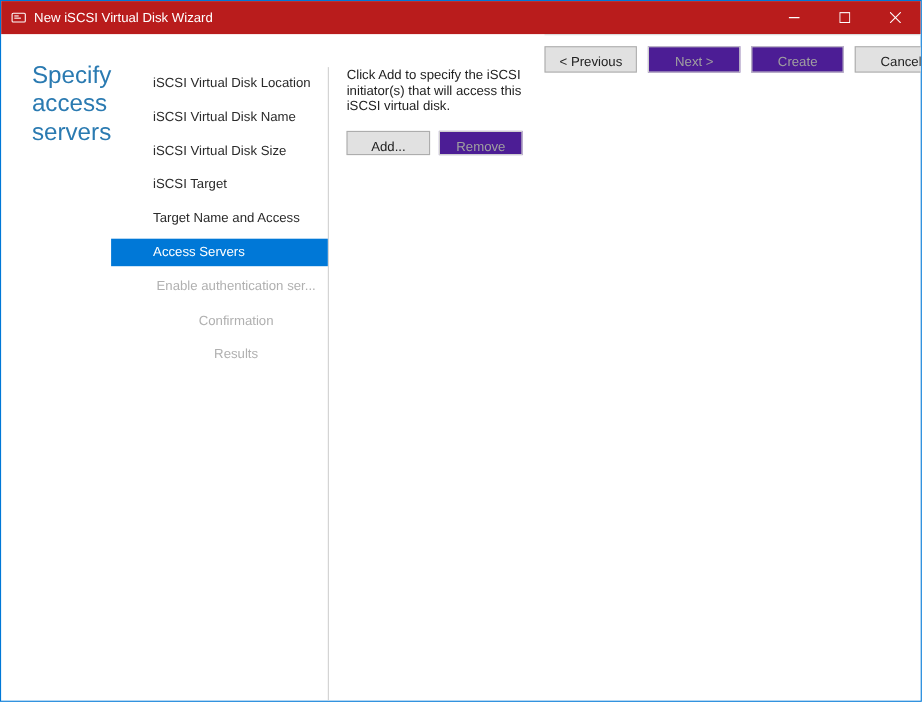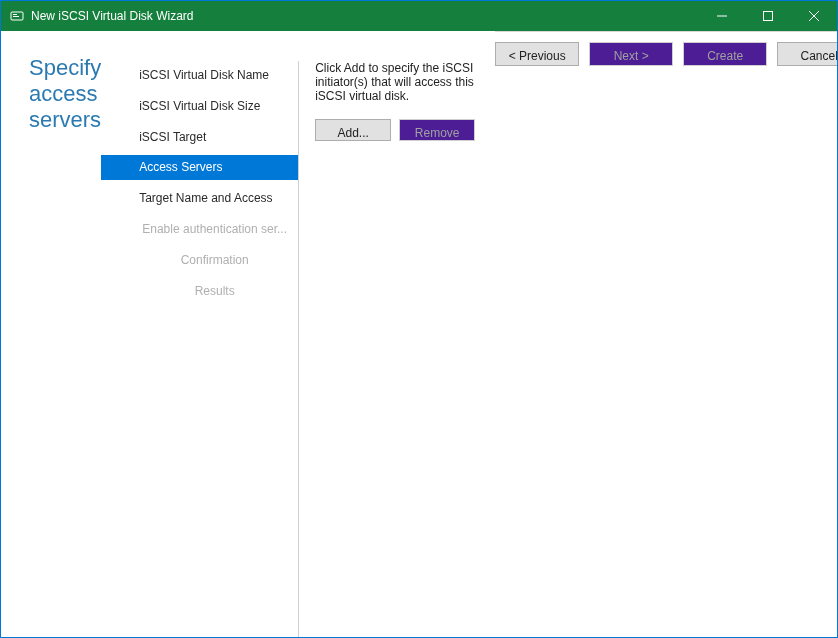--- a/index.html
+++ b/index.html
@@ -10,21 +10,21 @@
     }
     body {
       width: 838px;
       height: 638px;
       background: #fff;
       border: 1px solid #0078d7;
       overflow: hidden;
     }
     .titlebar {
       height: 30px;
-      background: #15803d;
+      background: #b91c1c;
       display: flex;
       align-items: center;
       color: #fff;
       font-size: 12px;
       padding-left: 8px;
     }
     .titlebar .icon {
       width: 16px;
       height: 16px;
       margin-right: 6px;
@@ -173,25 +173,26 @@
       <line x1="10" y1="0" x2="0" y2="10" stroke="#fff" stroke-width="1"></line>
     </svg>
   </div>
 </div>
 
 <div class="body">
   <div class="heading">Specify access servers</div>
 
   <div class="content-row">
     <div class="sidebar">
+      <div class="sidebar-item">iSCSI Virtual Disk Location</div>
       <div class="sidebar-item">iSCSI Virtual Disk Name</div>
       <div class="sidebar-item">iSCSI Virtual Disk Size</div>
       <div class="sidebar-item">iSCSI Target</div>
+      <div class="sidebar-item">Target Name and Access</div>
       <div class="sidebar-item active">Access Servers</div>
-      <div class="sidebar-item">Target Name and Access</div>
       <div class="sidebar-item disabled">Enable authentication ser...</div>
       <div class="sidebar-item disabled">Confirmation</div>
       <div class="sidebar-item disabled">Results</div>
     </div>
 
     <div class="main">
       <div class="instruction">Click Add to specify the iSCSI initiator(s) that will access this iSCSI virtual disk.</div>
       <div class="action-row">
         <button class="btn">Add...</button>
         <button class="btn" disabled="">Remove</button>

